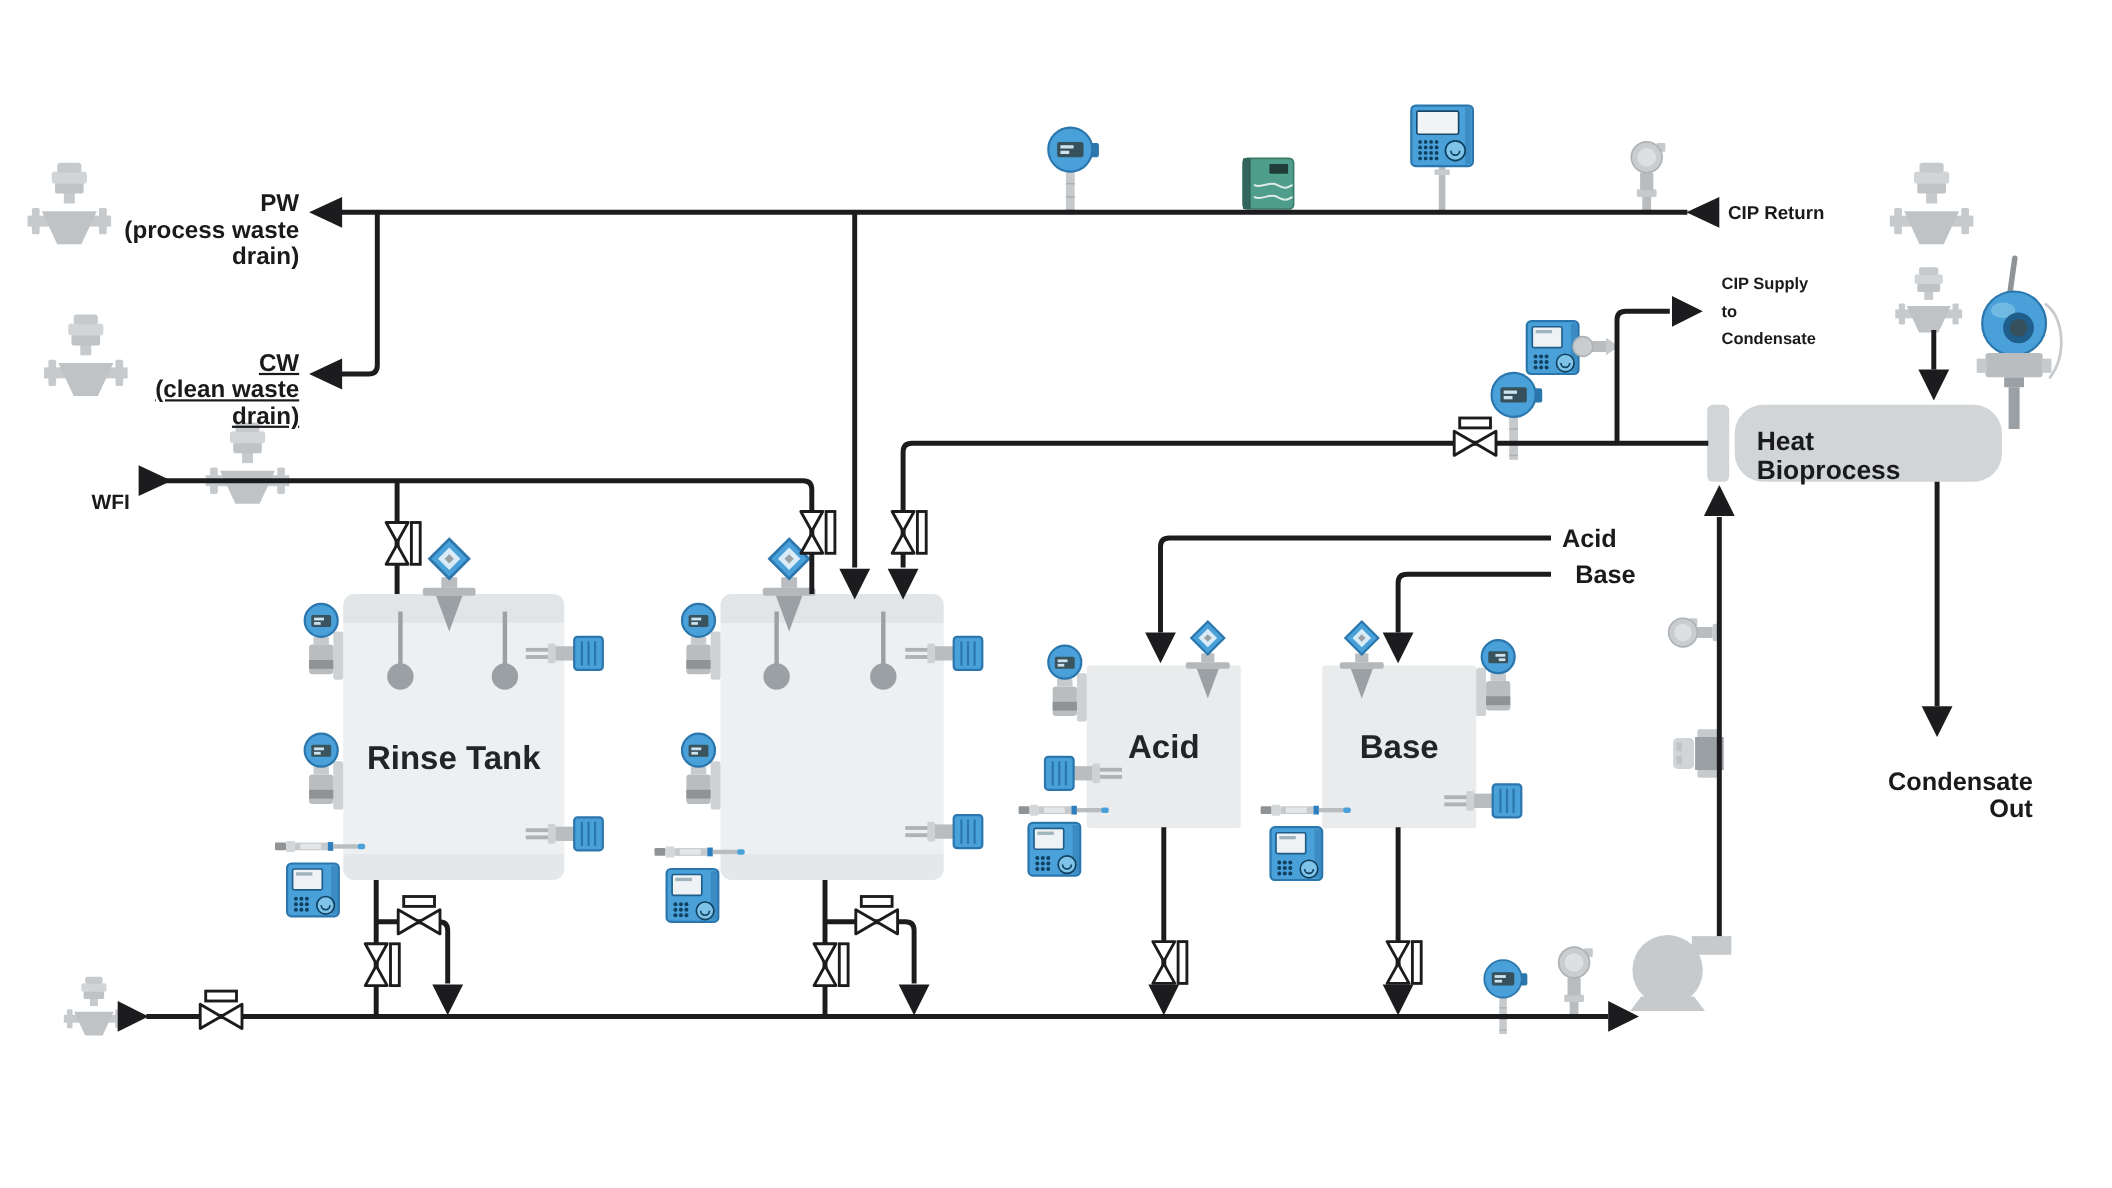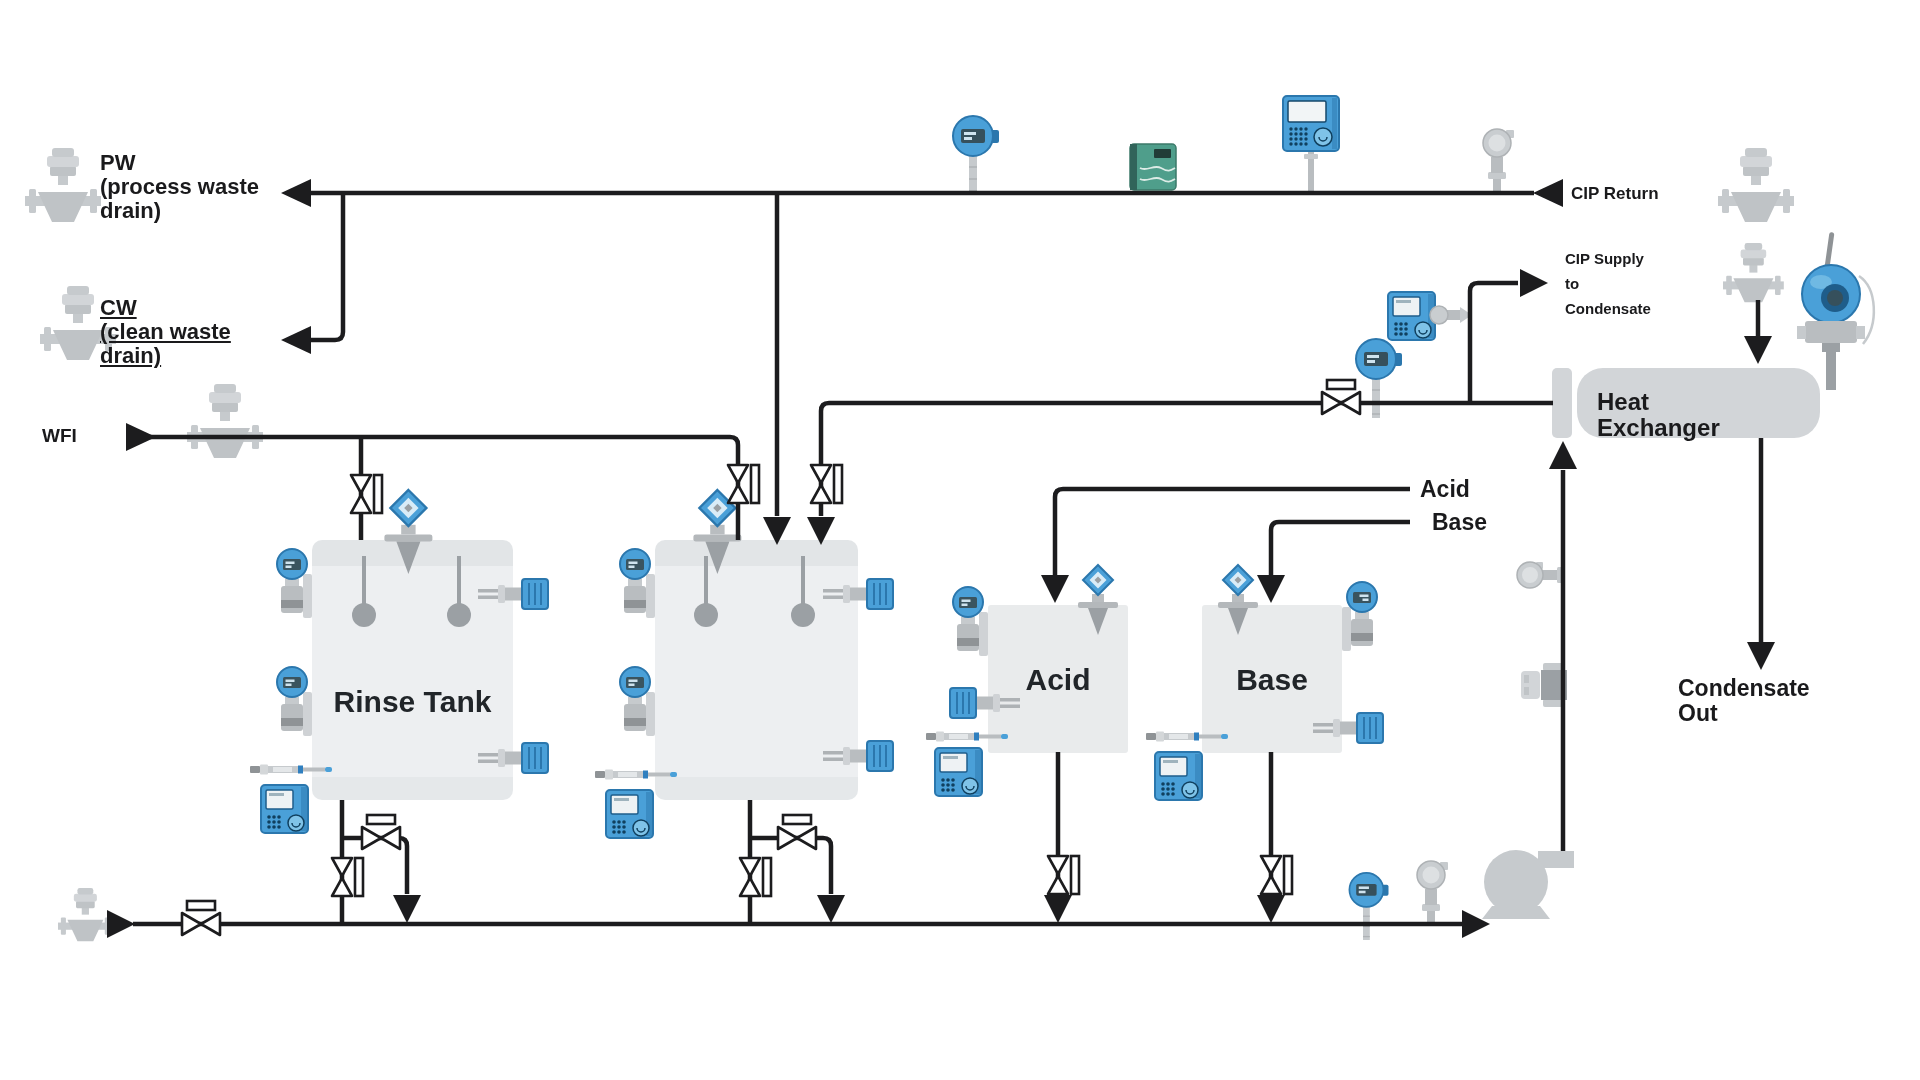--- a/index.html
+++ b/index.html
@@ -1,20 +1,20 @@
 <!DOCTYPE html>
 <html><head>
 <meta charset="utf-8">
 <style>
   html,body{margin:0;padding:0;background:#fff;}
   #canvas{position:relative;width:1920px;height:1080px;background:#fff;overflow:hidden;
           font-family:"Liberation Sans",sans-serif;}
   #piping{position:absolute;left:0;top:0;}
   .lbl{position:absolute;font-weight:600;color:#1a1a1c;font-size:22px;line-height:24px;white-space:nowrap;}
-  .lbl.c{text-align:left;}
+  .lbl.c{text-align:right;margin-top:22px;}
   .tanklbl{position:absolute;font-weight:600;color:#212529;font-size:30px;line-height:32px;text-align:center;}
   .biglbl{font-size:24px;line-height:26px;}
 </style>
 </head>
 <body>
 
 <div id="canvas">
 
 <svg id="piping" width="1920" height="1080" viewBox="0 0 1920 1080">
   <defs>
@@ -357,24 +357,24 @@
 <div class="lbl" style="left:1571px;top:182px;font-size:17px;">CIP Return</div>
 
 <div class="lbl" style="left:1565px;top:246px;font-size:15px;line-height:25px;">
   <div>CIP Supply</div>
   <div>to</div>
   <div>Condensate</div>
 </div>
 
 <div class="lbl biglbl" style="left:1597px;top:389px;">
   <div>Heat</div>
-  <div>Exchanger</div>
-</div>
-
-<div class="tanklbl" style="left:312px;top:674px;width:201px;margin-top:12px;">Rinse Tank</div>
+  <div>Bioprocess</div>
+</div>
+
+<div class="tanklbl" style="left:312px;top:674px;width:201px;">Rinse Tank</div>
 
 
 <div class="tanklbl" style="left:988px;top:664px;width:140px;">Acid</div>
 
 <div class="tanklbl" style="left:1202px;top:664px;width:140px;">Base</div>
 
 <div class="lbl" style="left:1420px;top:477px;font-size:23px;">Acid</div>
 
 <div class="lbl" style="left:1432px;top:510px;font-size:23px;">Base</div>
 

